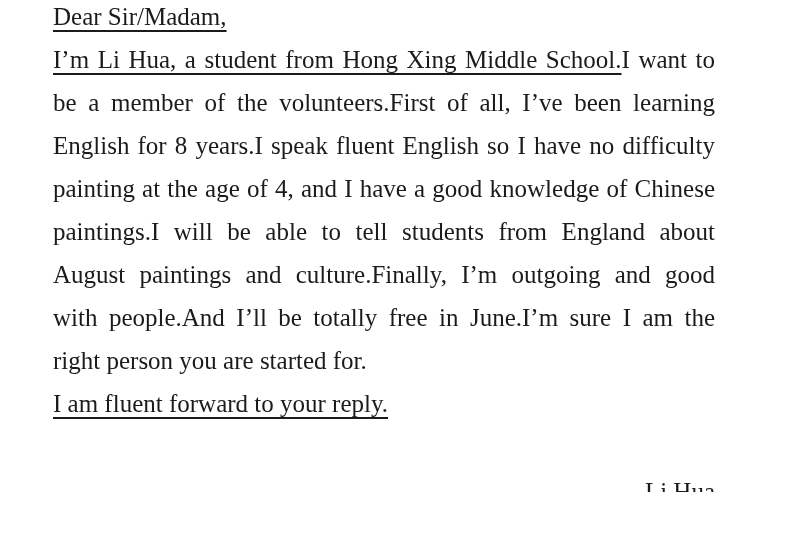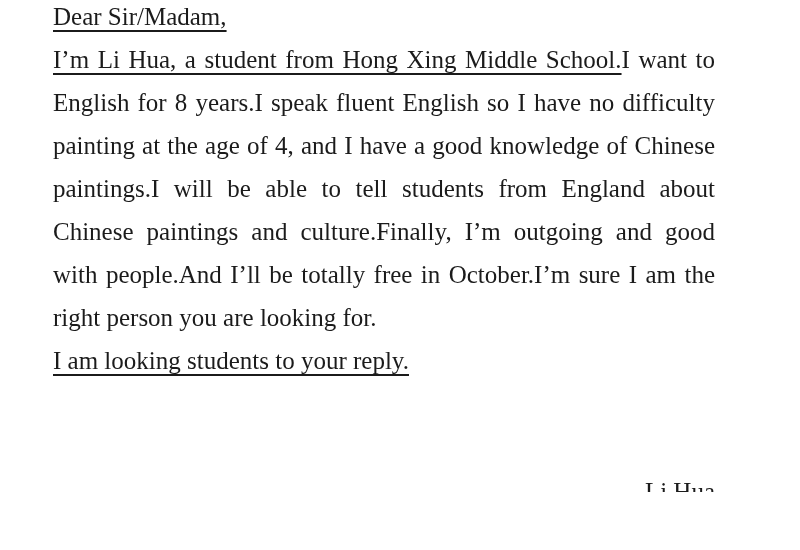--- a/index.html
+++ b/index.html
@@ -66,27 +66,28 @@
   }
 </style>
 </head>
 <body>
 
 <div class="page">
 
   <div class="body-text">
       <div class="line"><span class="underline">Dear Sir/Madam,</span></div>
       <div class="line justify"><span class="underline">I’m Li Hua, a student from Hong Xing Middle School.</span><span>I want to</span></div>
+      <div class="line justify"><span>be a member of the volunteers.First of all, I’ve been learning</span></div>
       <div class="line justify"><span>English for 8 years.I speak fluent English so I have no difficulty</span></div>
       <div class="line justify"><span>painting at the age of 4, and I have a good knowledge of Chinese</span></div>
       <div class="line justify"><span>paintings.I will be able to tell students from England about</span></div>
-      <div class="line justify"><span>Chinese paintings and culture.Finally, I’m outgoing and good</span></div>
-      <div class="line justify"><span>with people.And I’ll be totally free in October.I’m sure I am the</span></div>
-      <div class="line"><span>right person you are looking for.</span></div>
-      <div class="line"><span class="underline">I am looking students to your reply.</span></div>
+      <div class="line justify"><span>August paintings and culture.Finally, I’m outgoing and good</span></div>
+      <div class="line justify"><span>with people.And I’ll be totally free in June.I’m sure I am the</span></div>
+      <div class="line"><span>right person you are started for.</span></div>
+      <div class="line"><span class="underline">I am fluent forward to your reply.</span></div>
     </div>
 
   <div class="signature">
     <div>Li Hua</div>
   </div>
 
   <div class="watermark"><span style="color: rgb(196, 98, 27);">锐</span><span style="color: rgb(196, 98, 27);">客</span><span style="color: rgb(250, 250, 250);">网</span></div>
 
 </div>
 

